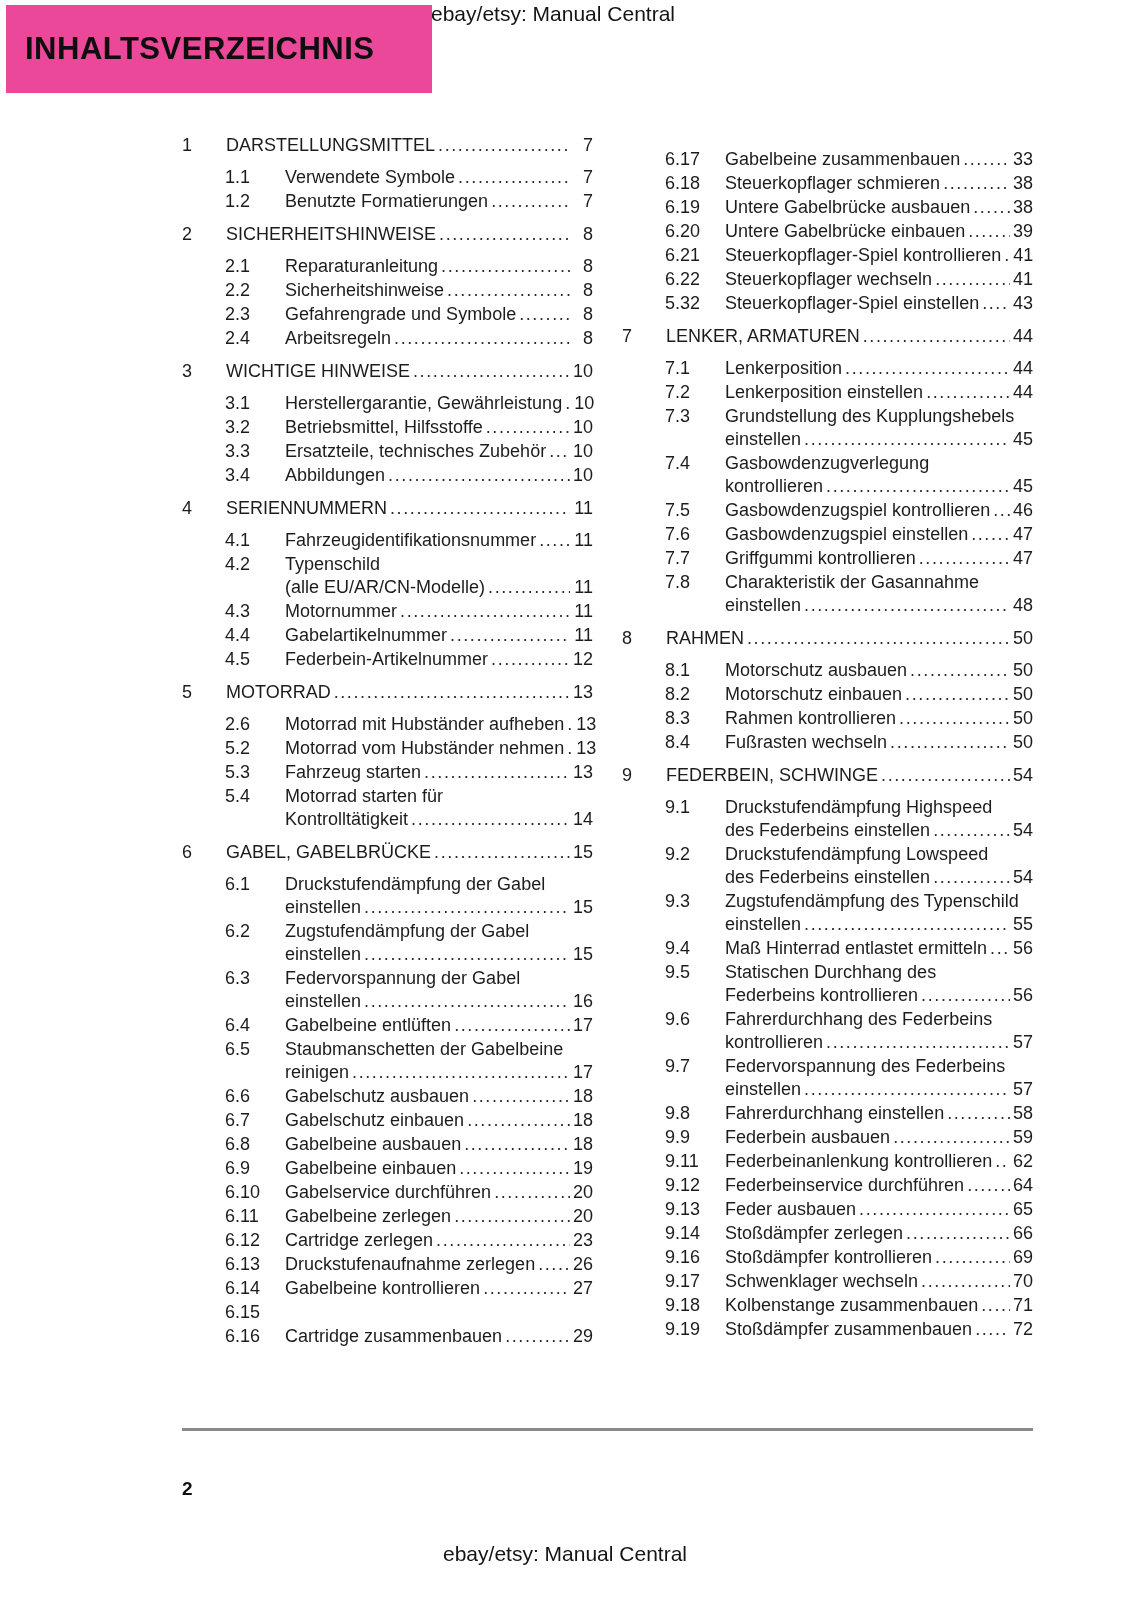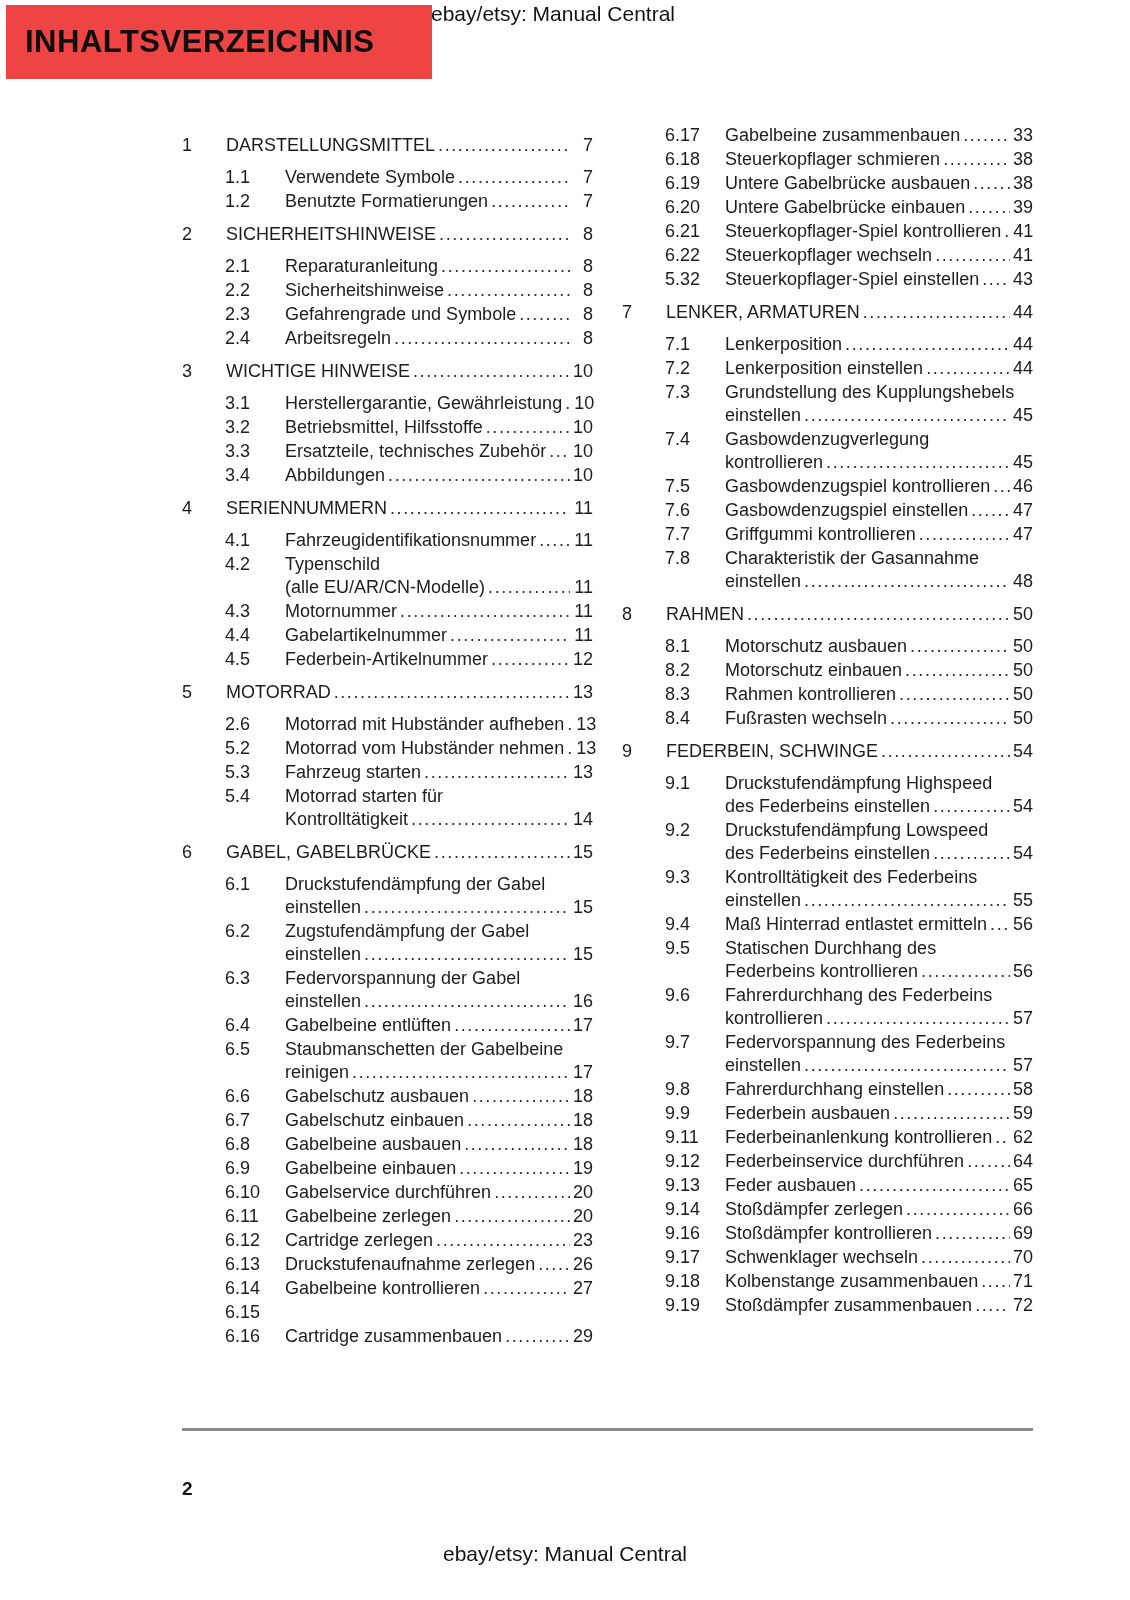--- a/index.html
+++ b/index.html
@@ -9,38 +9,38 @@
     background: #ffffff;
     font-family: "Liberation Sans", sans-serif;
     color: #1c1c1c;
     overflow: hidden;
   }
   .sheet { position: relative; width: 1130px; height: 1600px; background: #fff; }
 
   
   .header-box {
     position: absolute; left: 6px; top: 5px;
-    width: 426px; height: 74px;
-    background: #ef4444;
+    width: 426px; height: 88px;
+    background: #ec4899;
     display: flex; align-items: center;
   }
   .header-box .hb-text {
     padding-left: 19px;
     font-size: 31px; font-weight: bold; color: #0e0e0e;
     letter-spacing: 0.5px;
   }
   .brand-top {
     position: absolute; top: 2px; left: 553px; transform: translateX(-50%);
     font-size: 21px; color: #141414; white-space: nowrap;
   }
 
   
   .toc-column { position: absolute; top: 124px; width: 411px; }
   #col-left  { left: 182px; }
-  #col-right { left: 622px; }
+  #col-right { left: 622px; margin-top: 24px; }
 
   .chapter-row, .item-row { display: flex; font-size: 18px; line-height: 23px; }
   .chapter-row { margin: 10px 0 9px 0; }
   .chapter-row .num { width: 44px; flex-shrink: 0; }
   .item-row { margin: 0 0 1px 43px; }
   .item-row .num { width: 60px; flex-shrink: 0; }
 
   .body { flex: 1; min-width: 0; }
   .wrapline { line-height: 23px; }
   .lastline { display: flex; }
@@ -788,21 +788,21 @@
         <span class="txt">des Federbeins einstellen</span>
         <span class="leader"></span>
         <span class="page-num">54</span>
       </span>
     </span>
   </div>
 
   <div class="item-row">
     <span class="num">9.3</span>
     <span class="body">
-      <div class="wrapline">Kontrolltätigkeit des Federbeins</div>
+      <div class="wrapline">Zugstufendämpfung des Typenschild</div>
           <span class="lastline">
         <span class="txt">einstellen</span>
         <span class="leader"></span>
         <span class="page-num">55</span>
       </span>
     </span>
   </div>
 
   <div class="item-row">
     <span class="num">9.4</span>

